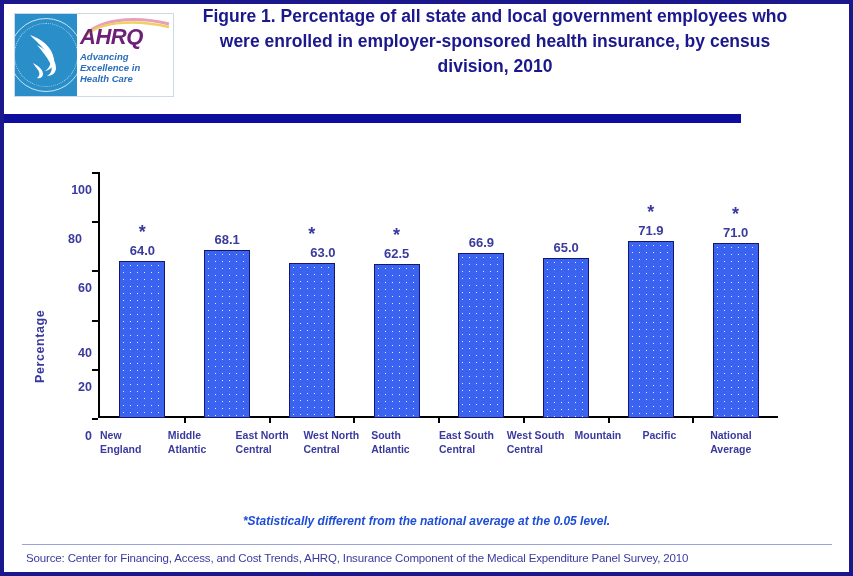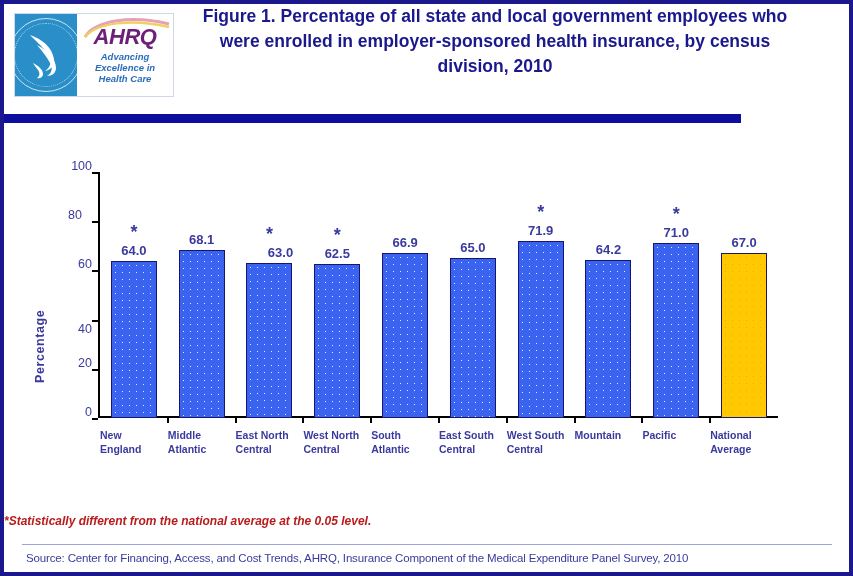--- a/index.html
+++ b/index.html
@@ -67,21 +67,21 @@
     position: absolute;
     left: 50%; top: 50%;
     transform: translate(-50%,-50%);
   }
   #logo-text {
     flex: 1;
     position: relative;
     background: #ffffff;
     padding: 4px 3px 3px 3px;
     box-sizing: border-box;
-    text-align: center;
+    text-align: left;
   }
   #logo-arc {
     position: absolute;
     left: 6px; top: 3px;
     width: 88px; height: 22px;
   }
   #ahrq-word {
     position: relative;
     margin-top: 8px;
     font-family: "Liberation Sans", sans-serif;
@@ -148,24 +148,25 @@
     color: #3a3a9e;
     white-space: nowrap;
   }
 
   .ytick-label {
     position: absolute;
     right: 0;
     width: 34px;
     text-align: right;
     font-family: "Liberation Sans", sans-serif;
-    font-weight: normal;
+    font-weight: bold;
     font-size: 12.5px;
     color: #3a3a9e;
     line-height: 12px;
+    margin-top: 24px;
   }
   #ytick-wrap {
     position: absolute;
     left: 50px;
     top: 38px;
     width: 38px;
     height: 246px;
   }
   .ytick-mark {
     position: absolute;
@@ -269,26 +270,26 @@
     color: #3a3a9e;
     white-space: pre-line;
   }
 
   
   #footnote {
     position: absolute;
     left: 0;
     top: 510px;
     width: 845px;
-    text-align: left;
+    text-align: center;
     font-family: "Liberation Sans", sans-serif;
     font-weight: bold;
     font-style: italic;
     font-size: 12px;
-    color: #b91c1c;
+    color: #1d4ed8;
   }
   #source-rule {
     position: absolute;
     left: 18px;
     top: 540px;
     width: 810px;
     height: 1px;
     background: #9aa4d8;
   }
   #source {
@@ -386,33 +387,24 @@
           <div class="bar-value" style="bottom: 162.9px;">65.0</div>
           <div class="bar-tick"></div>
         </div>
         <div class="bar-slot">
           <div class="bar-rect" style="height: 176.874px; background-color: rgb(58, 99, 240);"></div>
           <div class="bar-value" style="bottom: 179.874px;">71.9</div>
           <div class="bar-star" style="bottom: 199.874px;">*</div>
           <div class="bar-tick"></div>
         </div>
         <div class="bar-slot">
-          <div class="bar-rect" style="height: 157.932px; background-color: rgb(58, 99, 240);"></div>
-          <div class="bar-value" style="bottom: 160.932px;">64.2</div>
-          <div class="bar-tick"></div>
-        </div>
-        <div class="bar-slot">
           <div class="bar-rect" style="height: 174.66px; background-color: rgb(58, 99, 240);"></div>
           <div class="bar-value" style="bottom: 177.66px; margin-top: 24px;">71.0</div>
           <div class="bar-star" style="bottom: 197.66px;">*</div>
           <div class="bar-tick"></div>
-        </div>
-        <div class="bar-slot">
-          <div class="bar-rect gold" style="height: 164.82px; background-color: rgb(255, 200, 0);"></div>
-          <div class="bar-value" style="bottom: 167.82px;">67.0</div>
         </div>
       </div>
 
     <div id="xlabels">
         <div class="xlabel">New
 England</div>
         <div class="xlabel">Middle
 Atlantic</div>
         <div class="xlabel">East North
 Central</div>

